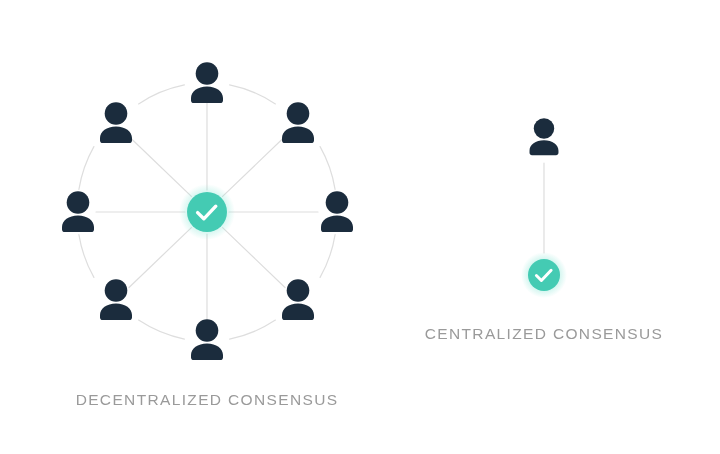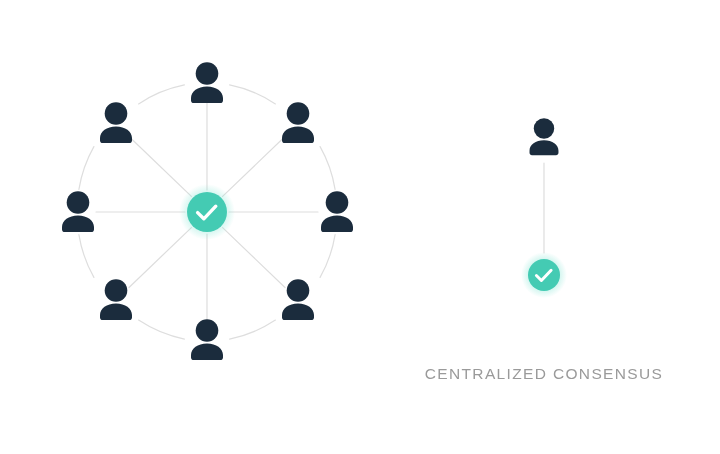--- a/index.html
+++ b/index.html
@@ -31,21 +31,20 @@
   .diagram-label {
     position: absolute;
     font-family: "Liberation Sans", sans-serif;
     font-size: 15.5px;
     font-weight: 400;
     letter-spacing: 1.35px;
     color: #9a9a9a;
     white-space: nowrap;
     transform: translate(-50%, -50%);
     user-select: none;
-    margin-top: 40px;
   }
   #label-decentralized {
     left: 207px;
     top: 400px;
   }
   #label-centralized {
     left: 544px;
     top: 334px;
   }
 </style>
@@ -116,16 +115,17 @@
       <use href="#person-glyph" x="524" y="118" width="40" height="38" fill="#1b2c3d"></use>
 
       <g id="cen-hub">
         <circle cx="544" cy="275" r="23" fill="url(#tealGlow)"></circle>
         <circle cx="544" cy="275" r="16" fill="#44cbb3"></circle>
         <path d="M536.4 275.5 l5.0 5.0 l9.7 -10.2" fill="none" stroke="#ffffff" stroke-width="3.0" stroke-linecap="round" stroke-linejoin="round"></path>
       </g>
     </g>
   </svg>
 
+  <div class="diagram-label" id="label-decentralized">DECENTRALIZED CONSENSUS</div>
 
   <div class="diagram-label" id="label-centralized">CENTRALIZED CONSENSUS</div>
 
 </div>
 
 </body></html>

